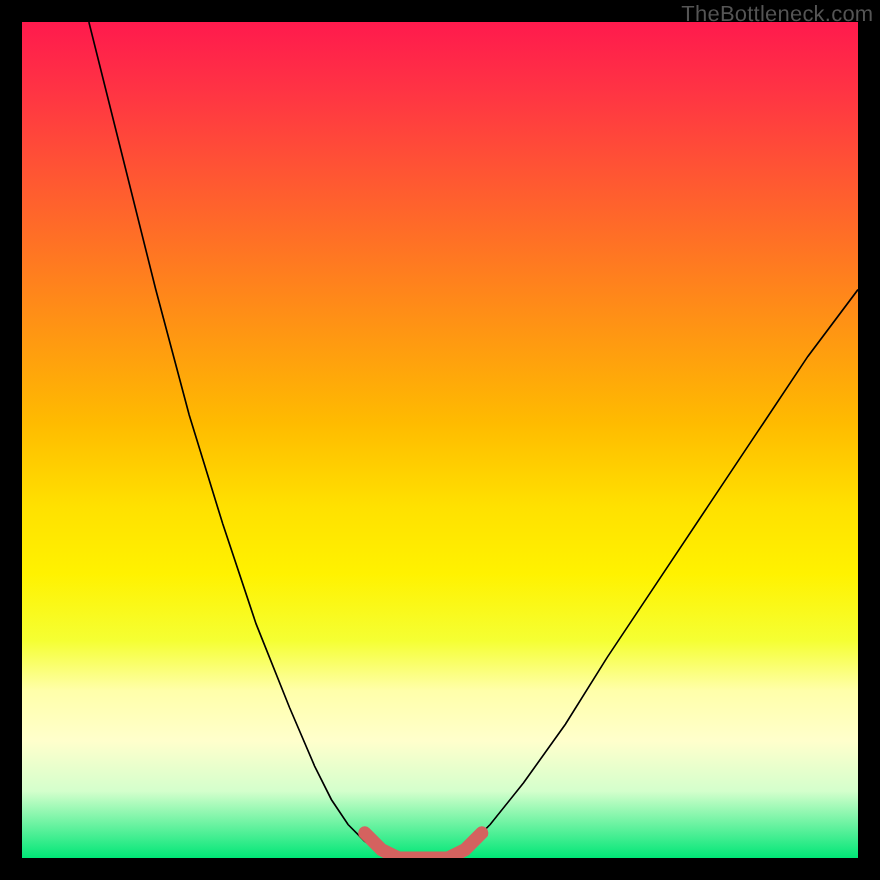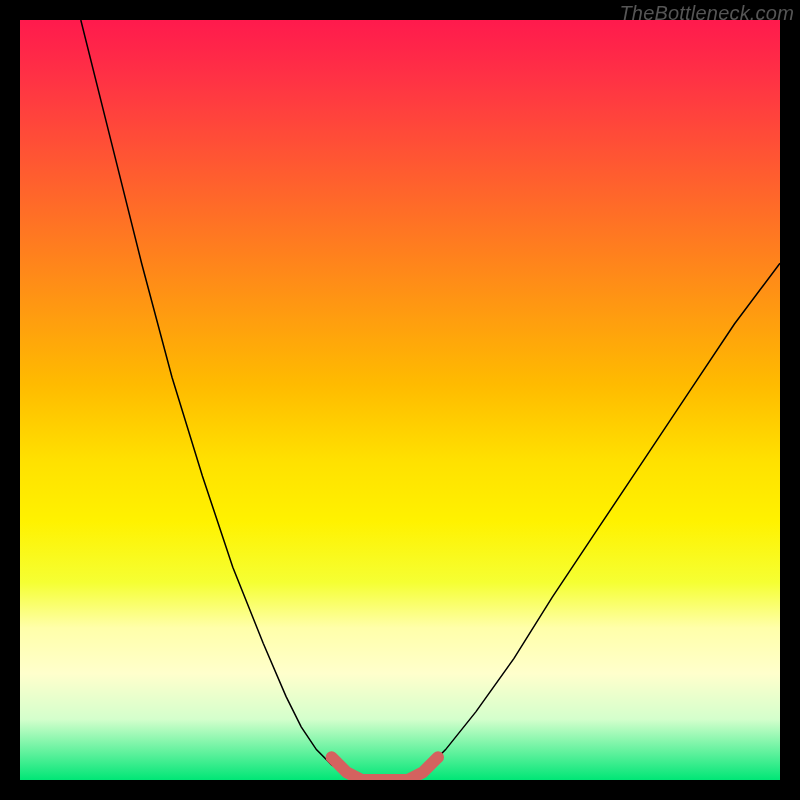--- a/index.html
+++ b/index.html
@@ -2,21 +2,20 @@
 <html><head>
 <meta charset="utf-8">
 <style>
   * { margin: 0; padding: 0; box-sizing: border-box; }
   html, body { width: 800px; height: 800px; overflow: hidden; background: #000; }
   .frame {
     position: relative;
     width: 800px;
     height: 600px;
     background: #000;
-    font-style: italic;
   }
   .plot-area {
     position: absolute;
     left: 20px;
     top: 20px;
     width: 760px;
     height: 760px;
     background: linear-gradient(to bottom,
       #ff1a4d 0%,
       #ff3344 8%,

